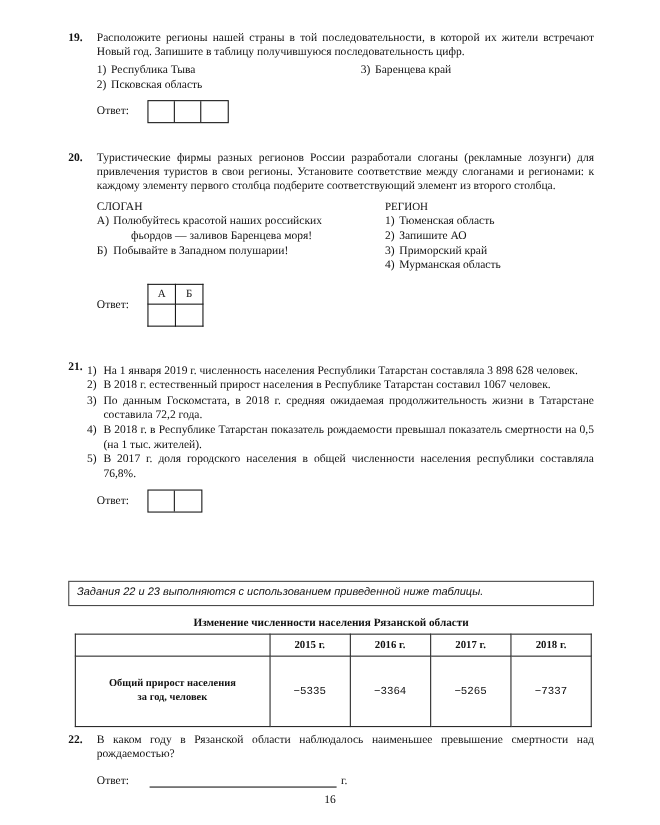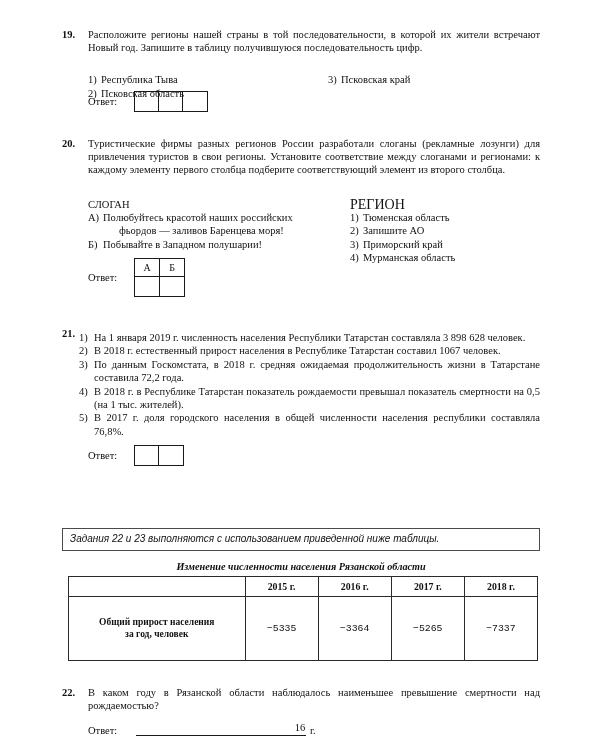--- a/index.html
+++ b/index.html
@@ -49,21 +49,21 @@
 
   
   .opts {
     position: relative;
     margin-top: 3px;
     font-size: 10.5px;
     line-height: 13.4px;
   }
   .opt-col {
     position: absolute;
-    top: 16px;
+    top: 0;
   }
   .opt-row {
     white-space: nowrap;
   }
   .opt-marker {
     display: inline-block;
     width: 13px;
   }
 
   
@@ -147,21 +147,20 @@
   }
 
   
   .tbl-title {
     position: absolute;
     left: 62px;
     width: 478px;
     text-align: center;
     font-weight: bold;
     font-size: 10.2px;
-    font-style: italic;
   }
   table.data {
     position: absolute;
     left: 68px;
     width: 470px;
     border-collapse: collapse;
     font-size: 9.6px;
   }
   table.data th, table.data td {
     border: 1px solid #2b2b2b;
@@ -211,21 +210,21 @@
       <div class="opt-col" style="left:0px;">
         <div class="opt-row">
           <span class="opt-marker">1)</span><span>Республика Тыва</span>
         </div>
         <div class="opt-row">
           <span class="opt-marker">2)</span><span>Псковская область</span>
         </div>
       </div>
       <div class="opt-col" style="left:240px;">
         <div class="opt-row">
-          <span class="opt-marker">3)</span><span>Псковская край</span>
+          <span class="opt-marker">3)</span><span>Баренцева край</span>
         </div>
       </div>
     </div>
 
     <div class="answer-row" style="margin-left:26px; margin-top:6px;">
       <span class="answer-label">Ответ:</span>
       <div class="boxes">
         <div class="cell"></div>
         <div class="cell"></div>
         <div class="cell"></div>
@@ -245,21 +244,21 @@
           <span>Полюбуйтесь красотой наших российских</span><br>
           <span style="display:inline-block; margin-left:16px;">фьордов — заливов Баренцева моря!</span>
         </div>
         <div style="position:relative; padding-left:15px;">
           <span style="position:absolute; left:0; top:0;">Б)</span>
           <span>Побывайте в Западном полушарии!</span>
         </div>
       </div>
 
       <div class="opt-col" style="left:262px;">
-        <div class="opt-row" style="font-size:14px;">РЕГИОН</div>
+        <div class="opt-row" style="font-size:10px;">РЕГИОН</div>
         <div class="opt-row">
           <span class="opt-marker">1)</span><span>Тюменская область</span>
         </div>
         <div class="opt-row">
           <span class="opt-marker">2)</span><span>Запишите АО</span>
         </div>
         <div class="opt-row">
           <span class="opt-marker">3)</span><span>Приморский край</span>
         </div>
         <div class="opt-row">
@@ -343,21 +342,21 @@
           <span>за год, человек</span>
         </td>
         <td class="val">−5335</td>
         <td class="val">−3364</td>
         <td class="val">−5265</td>
         <td class="val">−7337</td>
       </tr>
     </tbody>
   </table>
 
-  <div class="qblock" style="top:666px;margin-top:20px;">
+  <div class="qblock" style="top:666px;">
     <div class="qnum">22.</div>
     <div class="qbody">В каком году в Рязанской области наблюдалось наименьшее превышение смертности над рождаемостью?</div>
 
     <div class="answer-row" style="margin-left:26px; margin-top:12px;">
       <span class="answer-label">Ответ:</span>
       <span class="answer-line"></span>
       <span>г.</span>
     </div>
   </div>
 

